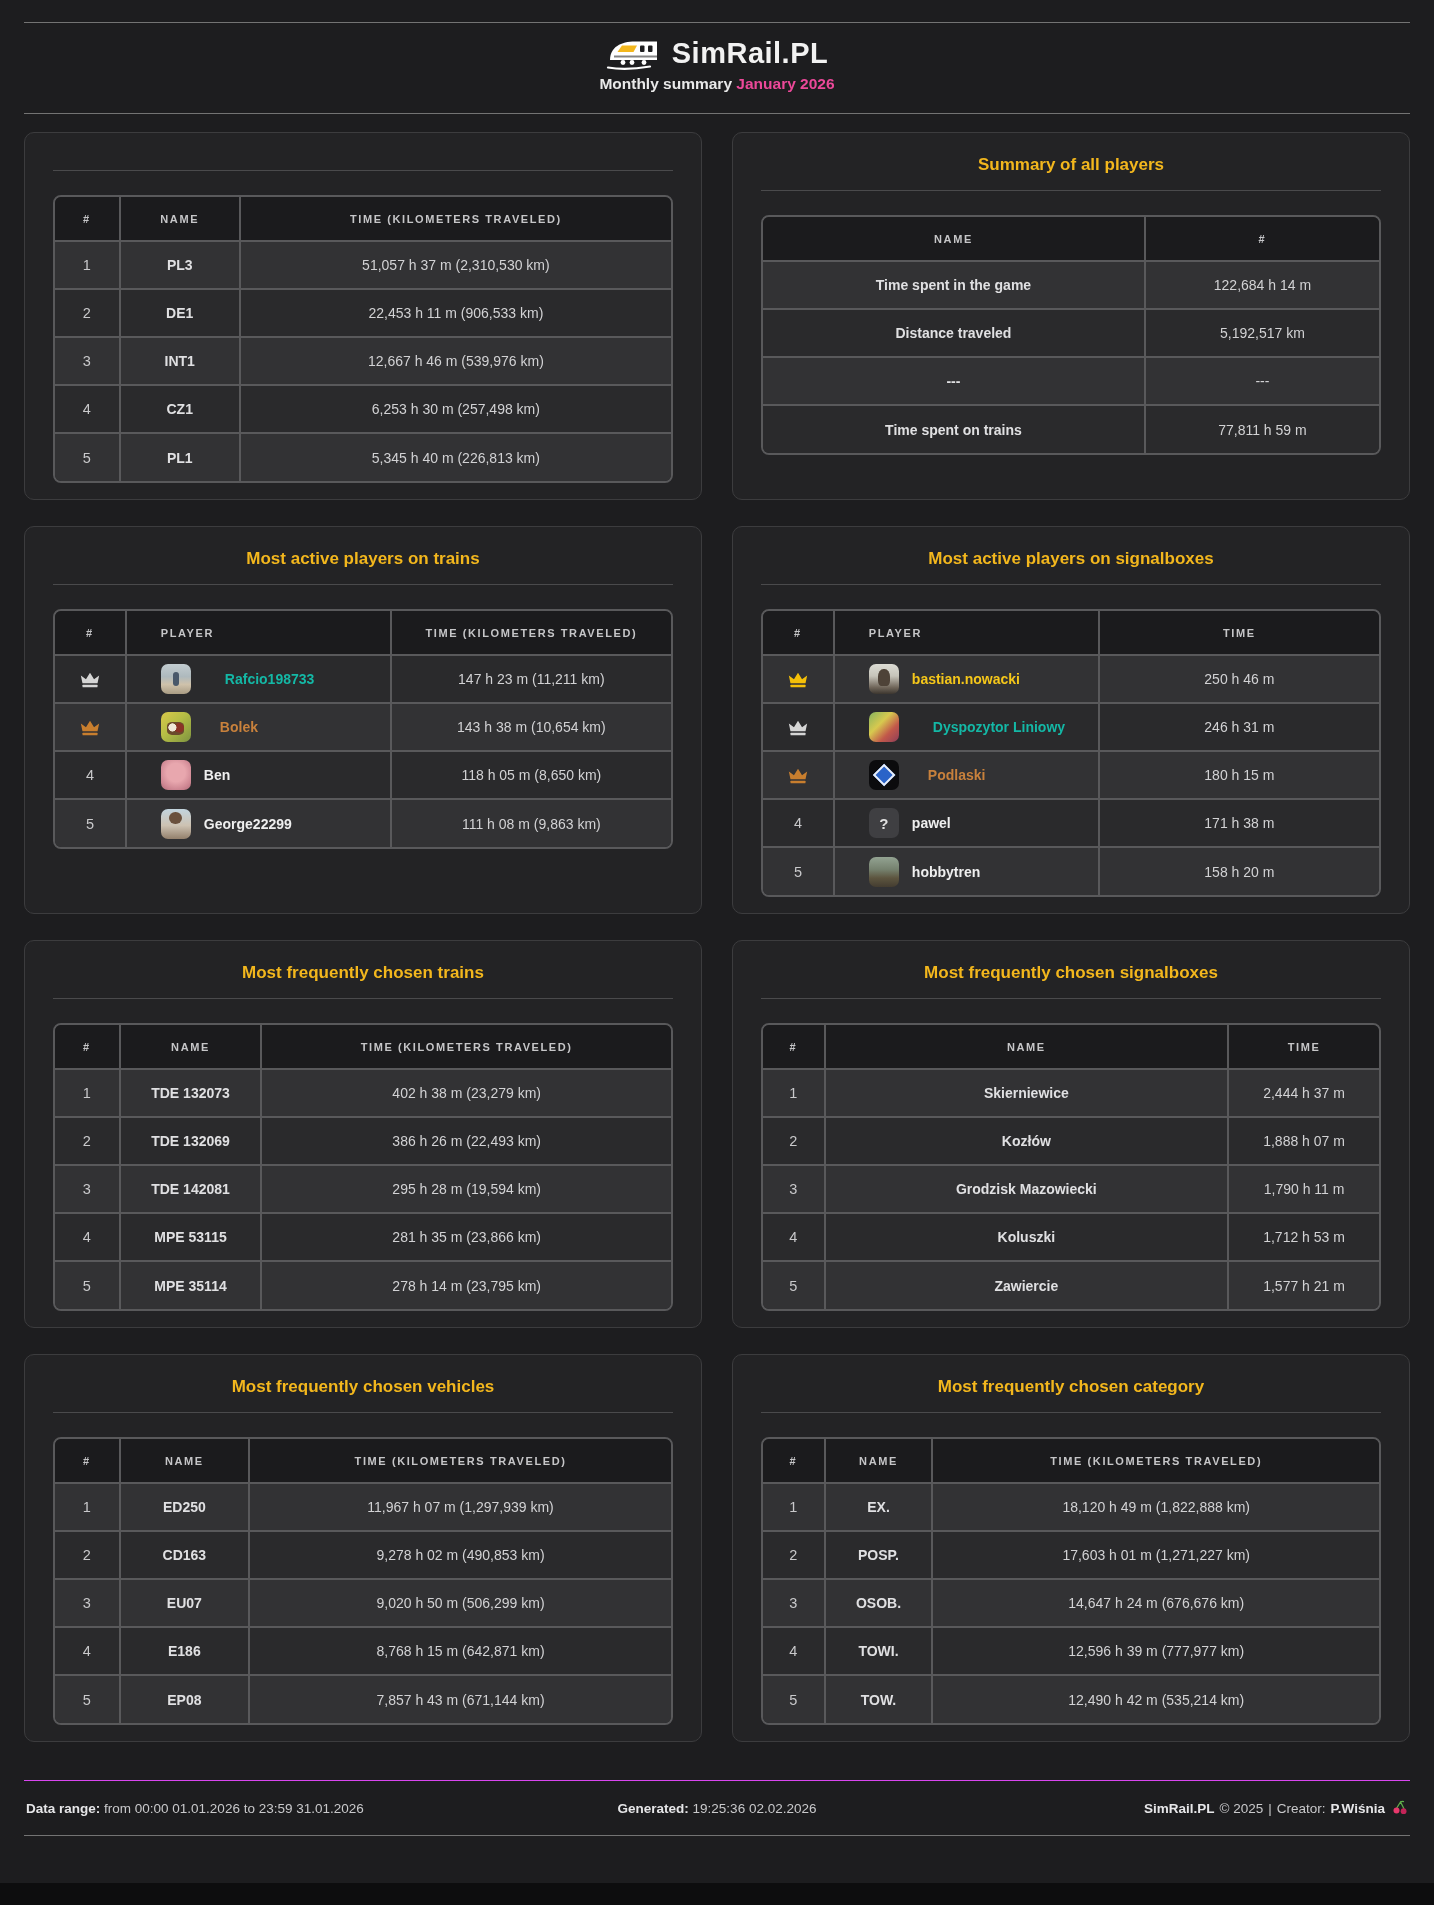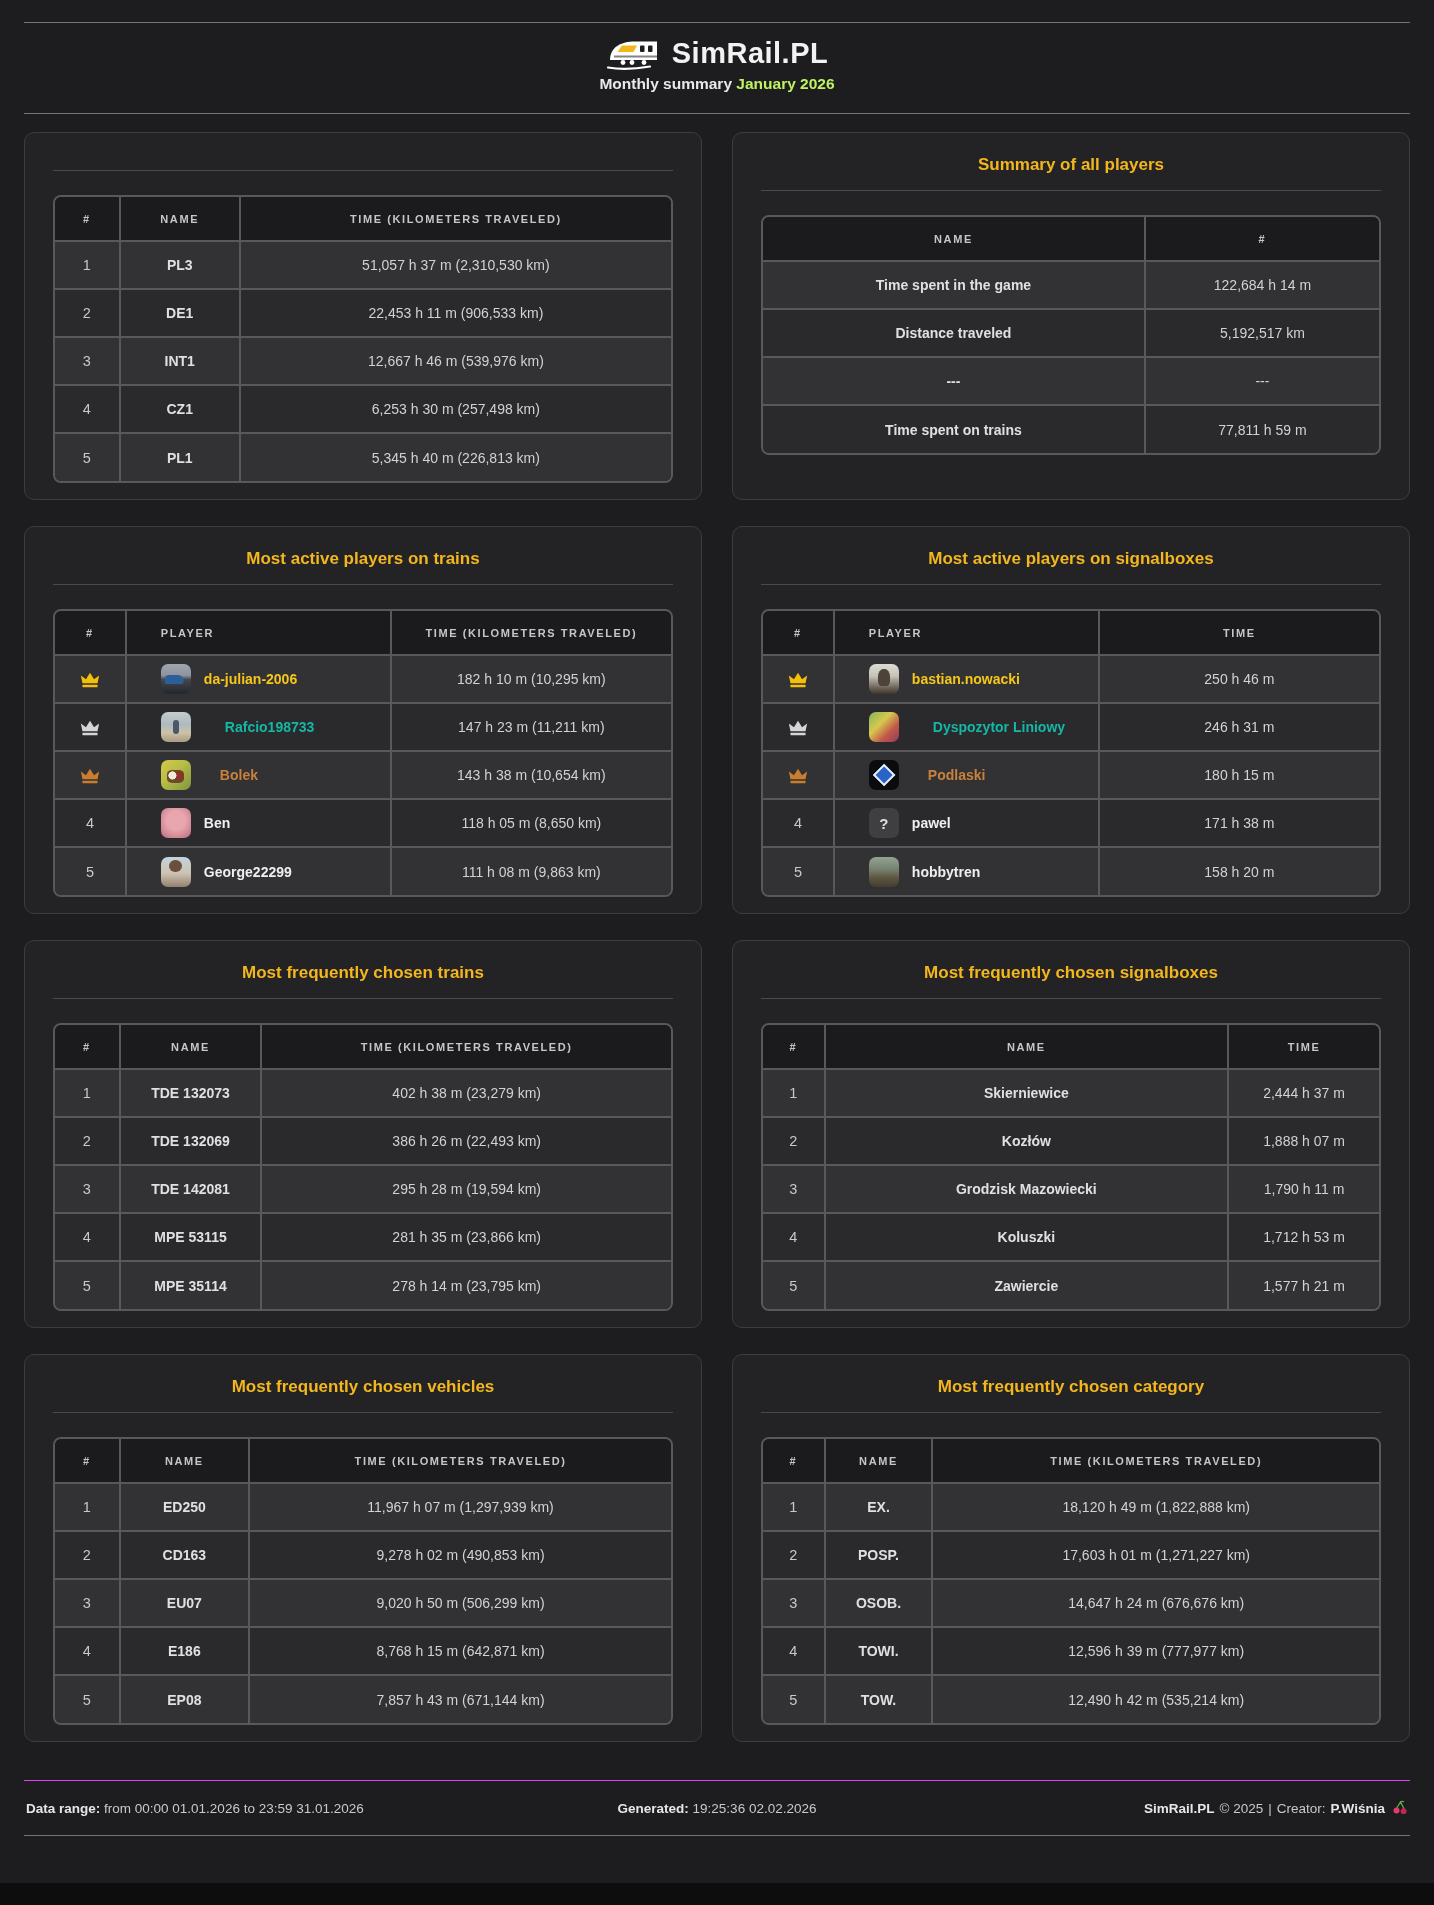--- a/index.html
+++ b/index.html
@@ -10,21 +10,21 @@
   }
   .hr{border:none;border-top:1px solid #737373;margin:0 24px;height:0;}
   .hr-top{margin-top:22px;}
 
   
   header{ text-align:center; padding:12px 0 20px; }
   .logo-row{display:flex;align-items:center;justify-content:center;gap:12px;}
   .train-logo{width:54px;height:36px;}
   .app-title{font-size:29px;font-weight:bold;color:#f2f2f2;letter-spacing:.5px;}
   .subtitle{margin-top:4px;font-size:15.5px;font-weight:bold;color:#e9e9e9;}
-  .subtitle .accent{color:#bef264;}
+  .subtitle .accent{color:#ec4899;}
 
   
   .grid{
     margin:18px 24px 0;
     display:grid;grid-template-columns:1fr 1fr;gap:26px 30px;
   }
   .panel{
     background:#232325;border:1px solid #3c3c3e;border-radius:10px;
     padding:22px 28px 16px;box-sizing:border-box;
   }
@@ -231,35 +231,20 @@
       <div class="table-wrap">
         <table class="t-players">
           <thead>
             <tr>
               <th>#</th>
               <th class="player-h">PLAYER</th>
               <th>TIME (KILOMETERS TRAVELED)</th>
             </tr>
           </thead>
           <tbody>
-            <tr class="row-odd">
-              <td class="rank-cell">
-                <svg class="crown gold" viewBox="0 0 24 20">
-                    <path d="M2 5.5 L7.6 9.6 L12 2.5 L16.4 9.6 L22 5.5 L20.2 14.2 L3.8 14.2 Z"></path>
-                    <rect x="3.8" y="15.8" width="16.4" height="2.6" rx="0.6"></rect>
-                  </svg>
-              </td>
-              <td class="player-cell">
-                <div class="player-wrap">
-                  <span class="avatar av-dajulian"></span>
-                  <span class="pname gold">da-julian-2006</span>
-                </div>
-              </td>
-              <td class="time-cell">182 h 10 m (10,295 km)</td>
-            </tr>
             <tr class="row-even">
               <td class="rank-cell">
                 <svg class="crown silver" viewBox="0 0 24 20">
                     <path d="M2 5.5 L7.6 9.6 L12 2.5 L16.4 9.6 L22 5.5 L20.2 14.2 L3.8 14.2 Z"></path>
                     <rect x="3.8" y="15.8" width="16.4" height="2.6" rx="0.6"></rect>
                   </svg>
               </td>
               <td class="player-cell">
                 <div class="player-wrap">
                   <span class="avatar av-rafcio"></span>

